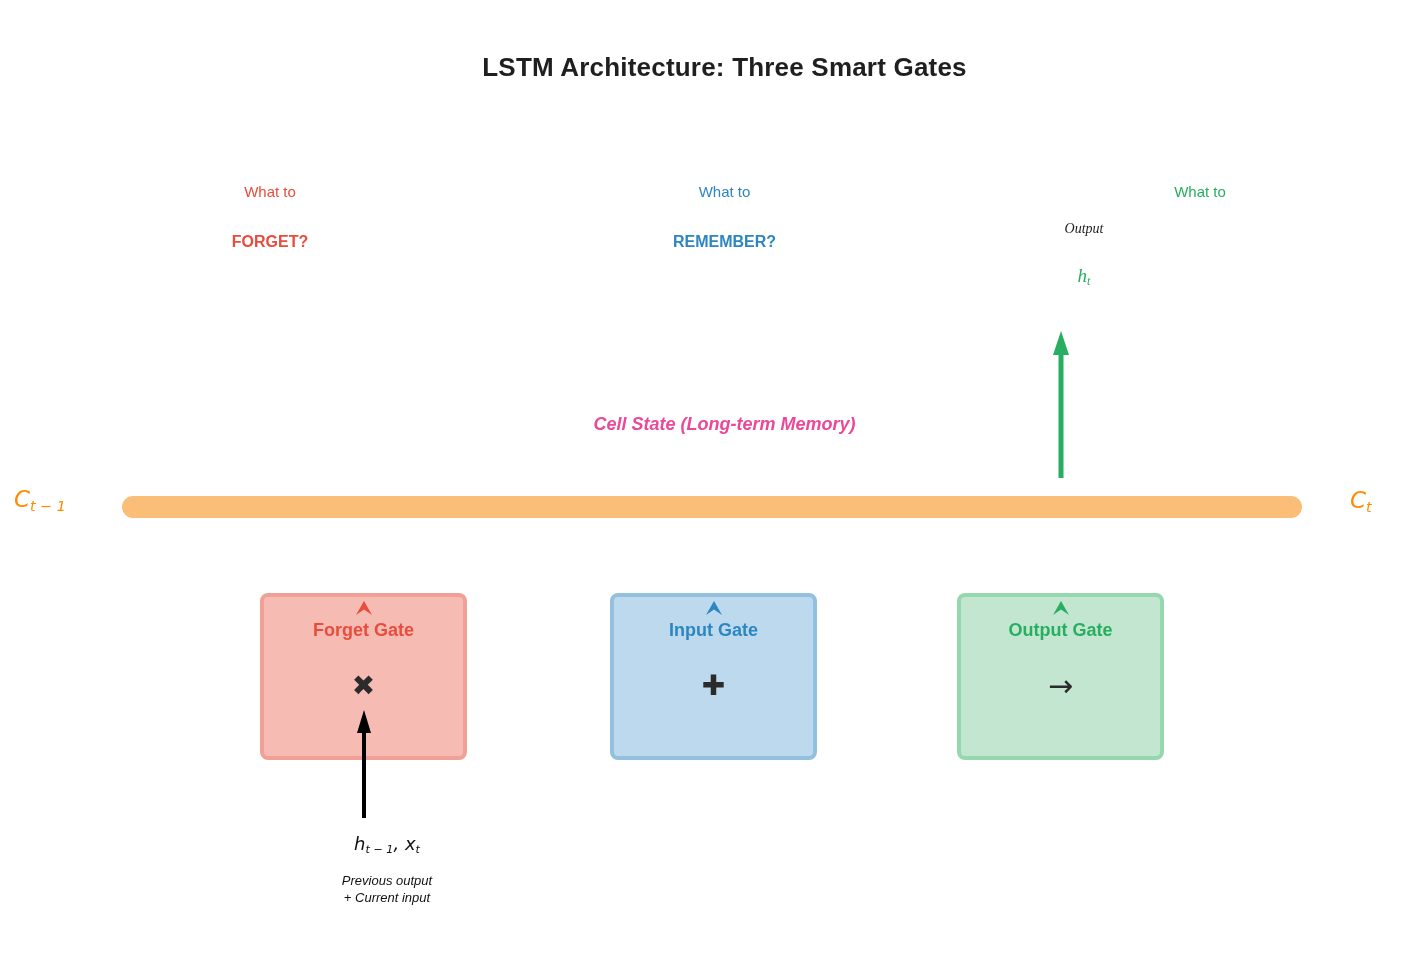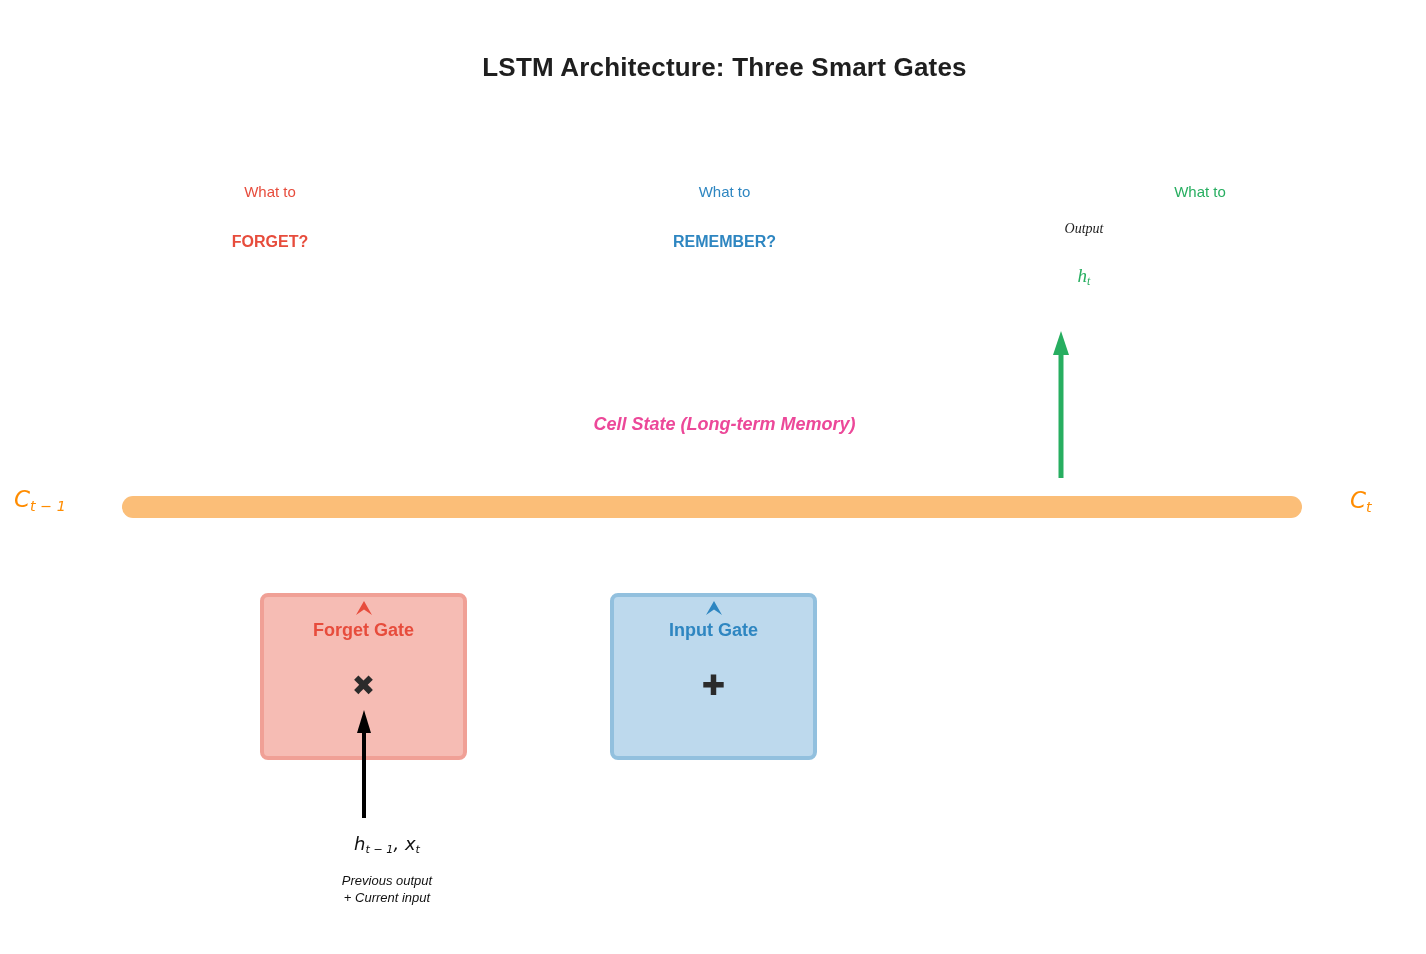--- a/index.html
+++ b/index.html
@@ -139,20 +139,27 @@
   </div>
 
   <div class="abs gate-box gate-input">
     <svg class="gate-chevron" width="16" height="14" viewBox="0 0 16 14">
       <path d="M8 0 L16 14 L8 8.6 L0 14 Z" fill="currentColor"></path>
     </svg>
     <div class="gate-label">Input Gate</div>
     <div class="gate-symbol" style="font-weight:bold;">✚</div>
   </div>
 
+  <div class="abs gate-box gate-output">
+    <svg class="gate-chevron" width="16" height="14" viewBox="0 0 16 14">
+      <path d="M8 0 L16 14 L8 8.6 L0 14 Z" fill="currentColor"></path>
+    </svg>
+    <div class="gate-label">Output Gate</div>
+    <div class="gate-symbol" style="font-size:30px;">→</div>
+  </div>
 
   <svg class="abs arrow-svg" style="left:352px; top:706px;" width="24" height="114" viewBox="0 0 24 114">
     <line x1="12" y1="112" x2="12" y2="24" stroke="#000000" stroke-width="4"></line>
     <polygon points="12,4 5,27 19,27" fill="#000000"></polygon>
   </svg>
 
   <div class="abs center-text input-text-block">
     <div class="input-formula"><span>h</span><sub class="math-sub">t − 1</sub><span>, </span><span>x</span><sub class="math-sub">t</sub></div>
     <div class="input-desc input-desc-first">Previous output</div>
     <div class="input-desc">+ Current input</div>

